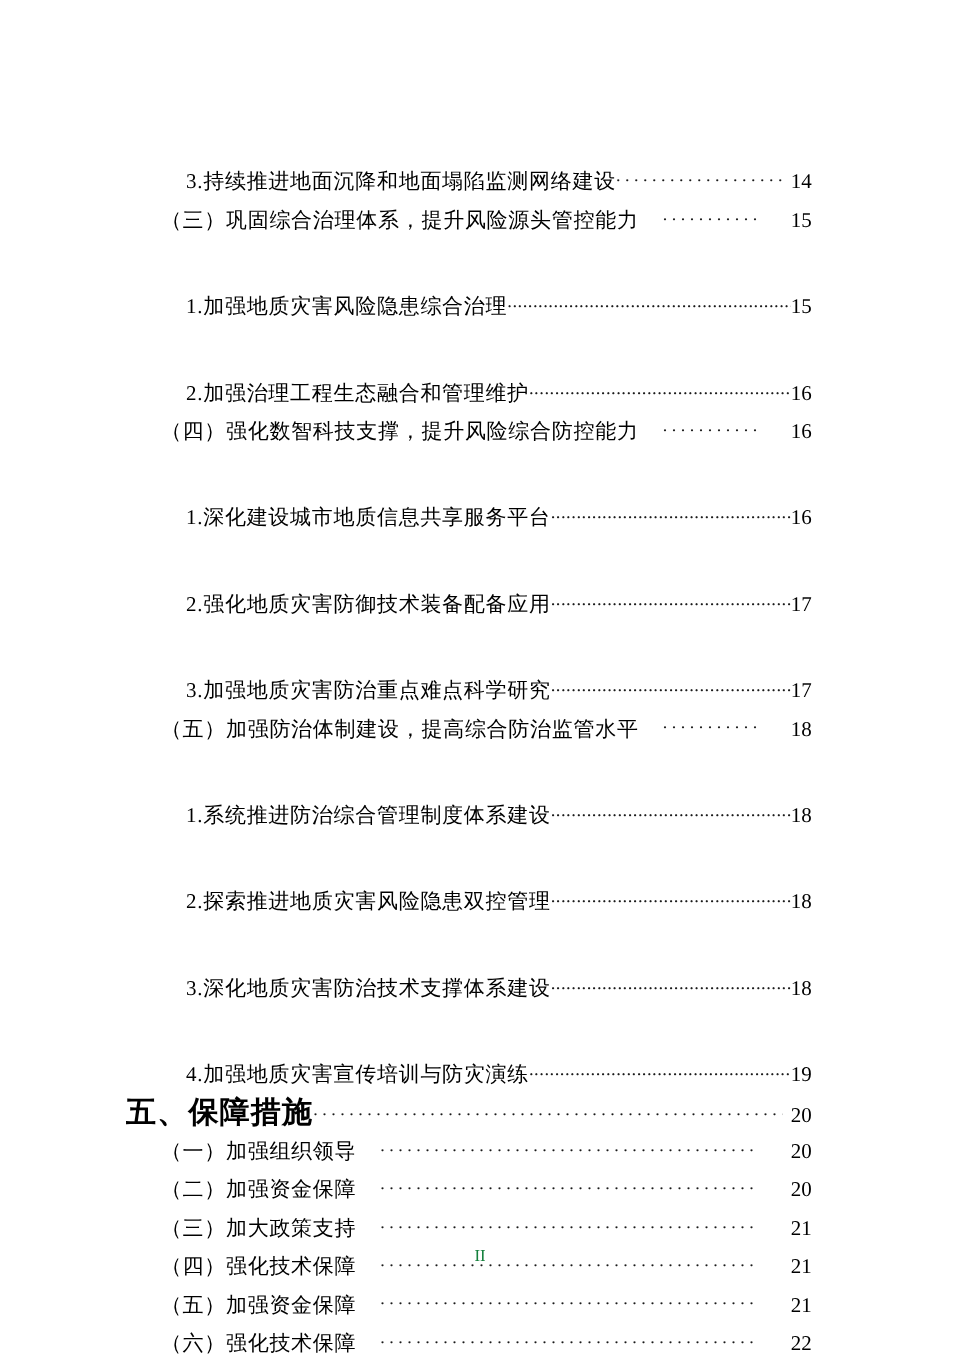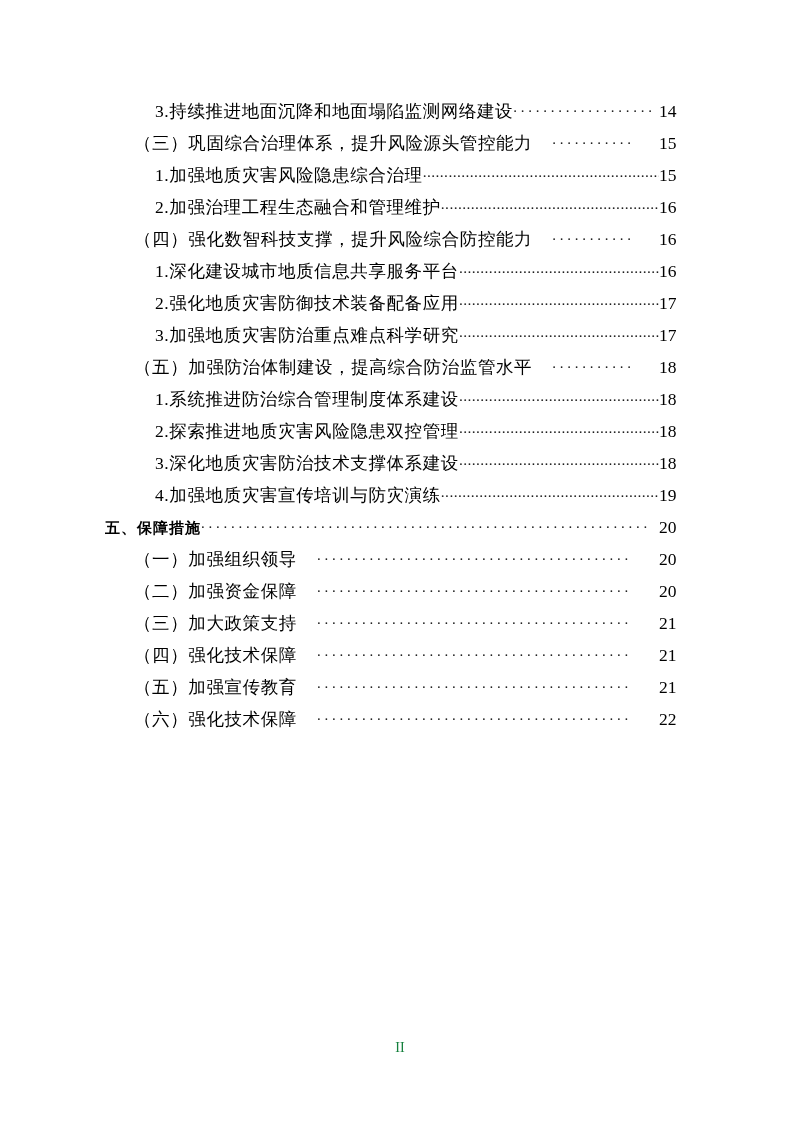--- a/index.html
+++ b/index.html
@@ -78,27 +78,27 @@
     font-family: "Liberation Serif", "DejaVu Serif", serif;
     min-width: 22px;
   }
   
   .wide .toc-page { padding-left: 7px; }
   .tight .toc-page { padding-left: 0px; }
 
   
   .lvl1 { padding-left: 0px; }
   .lvl2 { padding-left: 29px; gap: 20px; }
-  .lvl3 { padding-left: 50px; }
+  .lvl3 { padding-left: 50px; margin-top: 40px; }
 
   
   .lvl1 .toc-label {
     font-family: "Liberation Sans", "DejaVu Sans", sans-serif;
     font-weight: 700;
-    font-size: 15px;
+    font-size: 25px;
     letter-spacing: 1px;
   }
   .lvl1 .toc-page {
     font-size: 17.5px;
   }
 
   .footer {
     position: absolute;
     left: 0;
     right: 0;
@@ -199,21 +199,21 @@
         <span class="toc-label">（三）加大政策支持</span>
         <span class="toc-dots"></span>
         <span class="toc-page">21</span>
       </div>
       <div class="toc-row lvl2 wide">
         <span class="toc-label">（四）强化技术保障</span>
         <span class="toc-dots"></span>
         <span class="toc-page">21</span>
       </div>
       <div class="toc-row lvl2 wide">
-        <span class="toc-label">（五）加强宣传教育</span>
+        <span class="toc-label">（五）加强资金保障</span>
         <span class="toc-dots"></span>
         <span class="toc-page">21</span>
       </div>
       <div class="toc-row lvl2 wide">
         <span class="toc-label">（六）强化技术保障</span>
         <span class="toc-dots"></span>
         <span class="toc-page">22</span>
       </div>
     </div>
 

